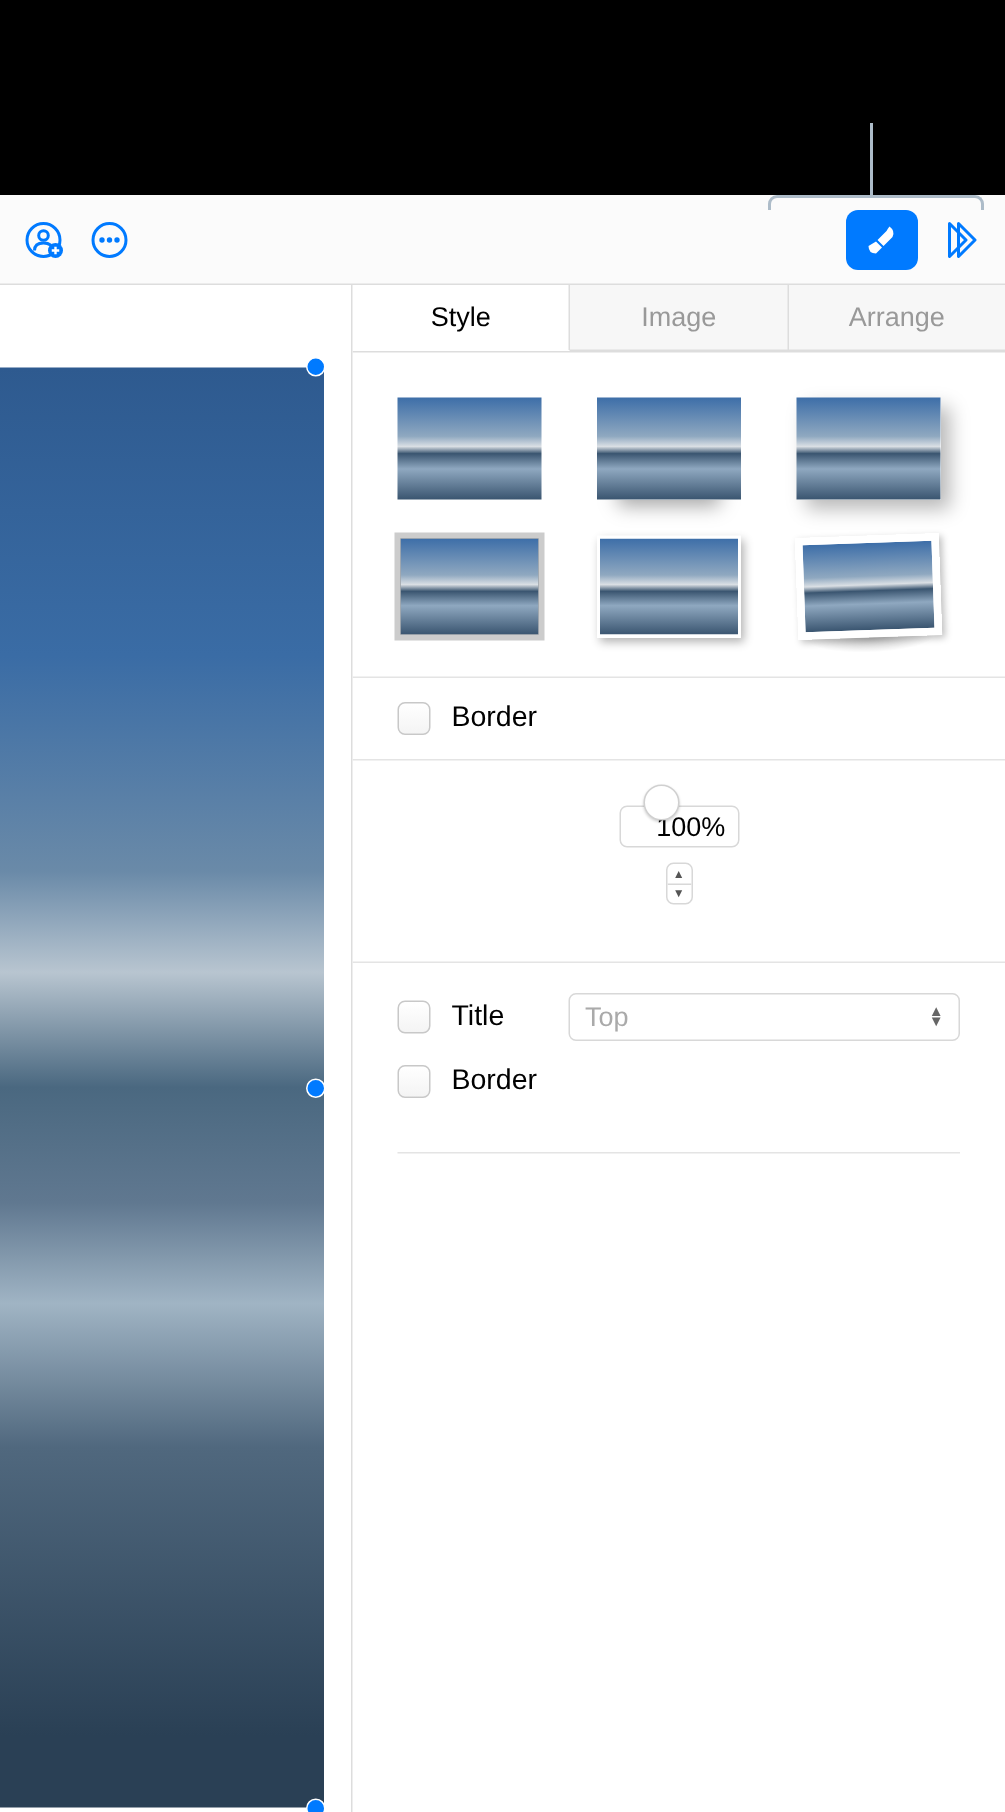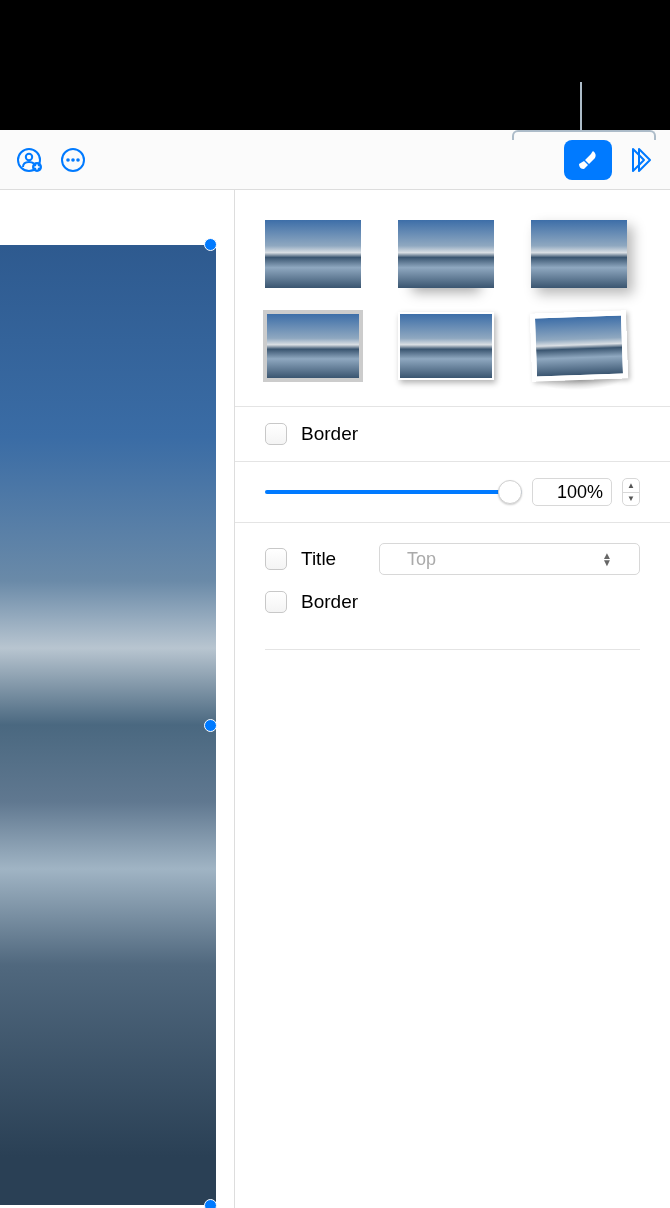--- a/index.html
+++ b/index.html
@@ -37,34 +37,34 @@
     .thumb.t6 { transform: rotate(-2deg); }
     .thumb.t6 .thumb-img { border: 5px solid #fff; box-shadow: 2px 2px 5px rgba(0,0,0,.25); }
     .thumb.t6::after { content: ""; position: absolute; bottom: -10px; left: 5%; width: 90%; height: 10px; background: radial-gradient(ellipse at top, rgba(0,0,0,.25), transparent 70%); }
 
     .section { border-top: 1px solid #e4e4e4; padding: 16px 30px; }
     .row { display: flex; align-items: center; gap: 14px; }
     .checkbox { width: 22px; height: 22px; border: 1px solid #c8c8c8; border-radius: 5px; background: linear-gradient(#fff, #f4f4f4); cursor: pointer; flex-shrink: 0; }
     .label { font-size: 19px; color: #000000; }
     .section-label { font-size: 19px; color: #000; margin-bottom: 12px; }
 
-    .slider-row { display: flex; align-items: center; gap: 10px; }
+    .slider-row { display: flex; align-items: center; gap: 10px; flex-direction: column; }
     .slider { flex: 1; position: relative; height: 24px; display: flex; align-items: center; }
     .track { height: 4px; width: 100%; background: #e4e4e4; border-radius: 2px; overflow: hidden; position: relative; }
     .track-fill { position: absolute; height: 100%; left: 0; background: #007aff; }
     .knob { position: absolute; width: 24px; height: 24px; background: #fff; border: 1px solid #d0d0d0; border-radius: 50%; box-shadow: 0 1px 2px rgba(0,0,0,.2); top: 0; }
     .pct-box { width: 80px; height: 28px; border: 1px solid #d8d8d8; border-radius: 5px; font-size: 18px; text-align: right; padding: 0 8px; }
     .stepper { width: 18px; height: 28px; display: flex; flex-direction: column; border: 1px solid #d8d8d8; border-radius: 5px; overflow: hidden; }
     .step { flex: 1; display: flex; align-items: center; justify-content: center; font-size: 8px; color: #555; cursor: pointer; }
     .step:first-child { border-bottom: 1px solid #d8d8d8; }
 
-    .select { flex: 1; height: 32px; border: 1px solid #d8d8d8; border-radius: 5px; display: flex; align-items: center; justify-content: space-between; padding: 0 27px; color: #aaa; font-size: 18px; cursor: pointer; background: #fff; }
+    .select { flex: 1; height: 32px; border: 1px solid #d8d8d8; border-radius: 5px; display: flex; align-items: center; justify-content: space-between; padding: 0 10px; color: #aaa; font-size: 18px; cursor: pointer; background: #fff; }
     .select-chev { font-size: 10px; color: #666; display: flex; flex-direction: column; line-height: 7px; }
 
-    .subsection { border-top: 1px solid #e4e4e4; padding: 20px 30px 10px; }
+    .subsection { border-top: 1px solid #e4e4e4; padding: 20px 30px 10px; margin-top: 22px; }
     .sub-row { display: flex; align-items: center; gap: 14px; margin-bottom: 16px; }
     .bottom-line { border-top: 1px solid #e4e4e4; margin: 10px 30px 0; }
   </style>
 </head>
 <body>
 
 <div class="black-top"></div>
 <div class="callout-line"></div>
 <div class="callout-bracket"></div>
 
@@ -108,20 +108,25 @@
 <div class="main">
   <div class="canvas">
     <div class="image-sel">
       <div class="sel-handle" style="top:-7px; left:calc(100% - 12px);"></div>
       <div class="sel-handle" style="top:calc(50% - 6px); left:calc(100% - 12px);"></div>
       <div class="sel-handle" style="bottom:-7px; left:calc(100% - 12px);"></div>
     </div>
   </div>
 
   <div class="inspector">
+    <div class="tabs">
+      <div class="tab active">Style</div>
+      <div class="tab">Image</div>
+      <div class="tab">Arrange</div>
+    </div>
 
     <div class="thumbs">
       <div class="thumb t1">
           <div class="thumb-img"></div>
         </div>
       <div class="thumb t2">
           <div class="thumb-img"></div>
         </div>
       <div class="thumb t3">
           <div class="thumb-img"></div>

